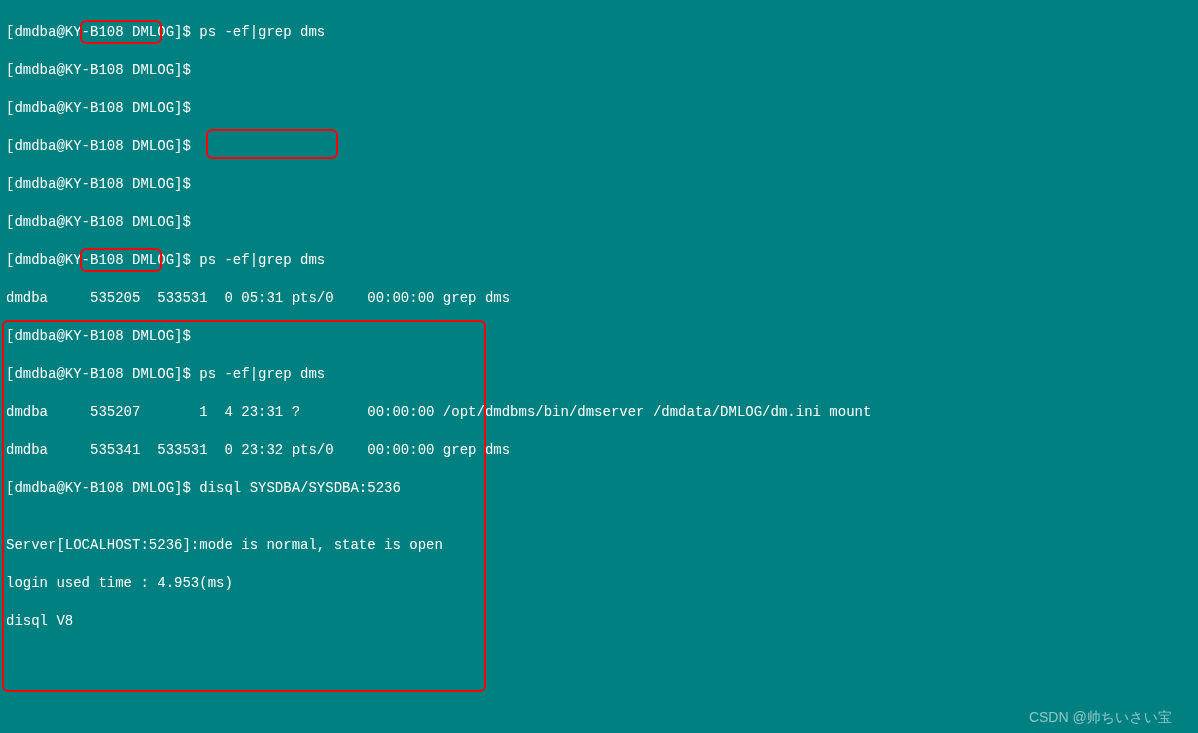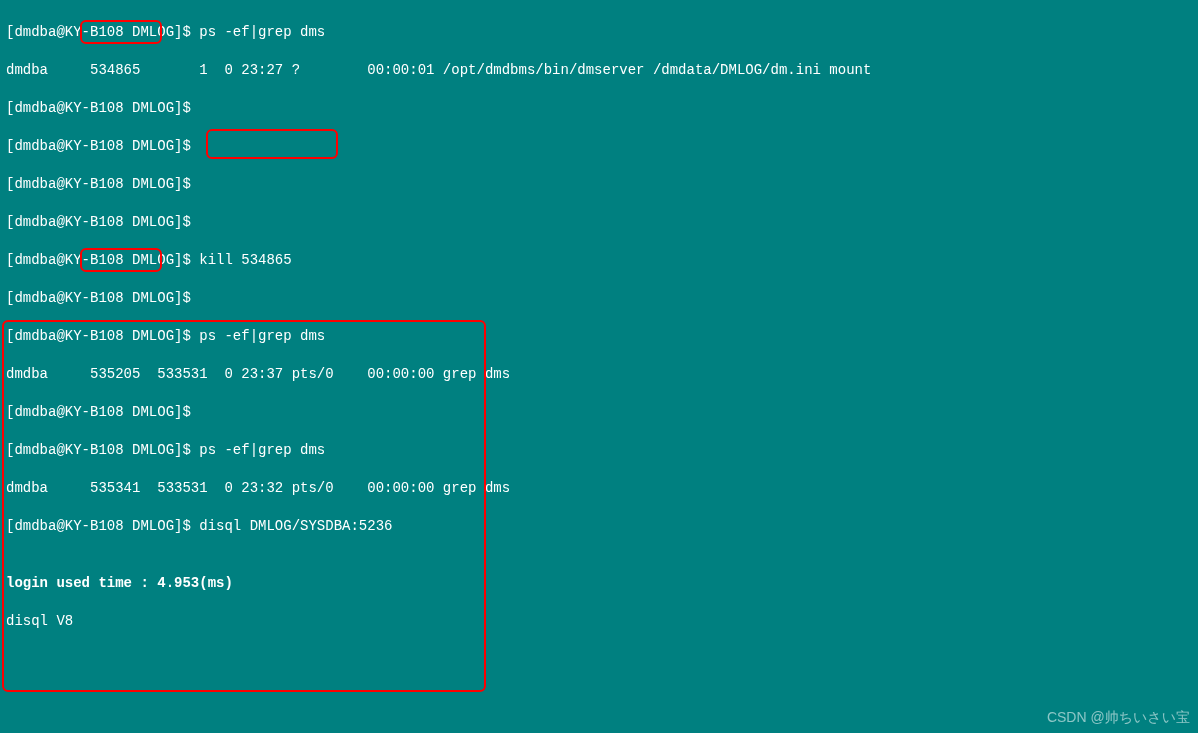--- a/index.html
+++ b/index.html
@@ -21,46 +21,46 @@
   }
   .highlight-box {
     position: absolute;
     border: 2px solid #ff0000;
     border-radius: 6px;
     pointer-events: none;
   }
   .watermark {
     position: absolute;
     bottom: 6px;
-    right: 8px;
+    right: 26px;
     color: rgba(255,255,255,0.55);
     font-size: 14px;
     font-family: sans-serif;
   }
 </style>
 </head>
 <body>
 
 <div class="terminal">
 <span style="display: block;">[dmdba@KY-B108 DMLOG]$ ps -ef|grep dms</span>
-<span style="display: block;">dmdba     534865       1  0 23:27 ?        00:00:01 /opt/dmdbms/bin/dmserver /dmdata/DMLOG/dm.ini mount</span>
 <span style="display: block;">[dmdba@KY-B108 DMLOG]$ </span>
 <span style="display: block;">[dmdba@KY-B108 DMLOG]$ </span>
 <span style="display: block;">[dmdba@KY-B108 DMLOG]$ </span>
 <span style="display: block;">[dmdba@KY-B108 DMLOG]$ </span>
-<span style="display: block;">[dmdba@KY-B108 DMLOG]$ kill 534865</span>
 <span style="display: block;">[dmdba@KY-B108 DMLOG]$ </span>
 <span style="display: block;">[dmdba@KY-B108 DMLOG]$ ps -ef|grep dms</span>
-<span style="display: block;">dmdba     535205  533531  0 23:37 pts/0    00:00:00 grep dms</span>
+<span style="display: block;">dmdba     535205  533531  0 05:31 pts/0    00:00:00 grep dms</span>
 <span style="display: block;">[dmdba@KY-B108 DMLOG]$ </span>
 <span style="display: block;">[dmdba@KY-B108 DMLOG]$ ps -ef|grep dms</span>
+<span style="display: block;">dmdba     535207       1  4 23:31 ?        00:00:00 /opt/dmdbms/bin/dmserver /dmdata/DMLOG/dm.ini mount</span>
 <span style="display: block; font-family: Liberation Mono, monospace;">dmdba     535341  533531  0 23:32 pts/0    00:00:00 grep dms</span>
-<span style="display: block;">[dmdba@KY-B108 DMLOG]$ disql DMLOG/SYSDBA:5236</span>
+<span style="display: block;">[dmdba@KY-B108 DMLOG]$ disql SYSDBA/SYSDBA:5236</span>
 <span style="display: block;"></span>
-<span style="display: block; font-weight: bold;">login used time : 4.953(ms)</span>
+<span style="display: block;">Server[LOCALHOST:5236]:mode is normal, state is open</span>
+<span style="display: block;">login used time : 4.953(ms)</span>
 <span style="display: block;">disql V8</span>
 
 
 
 <span style="display: block;"></span>
 
 
 
 
 

